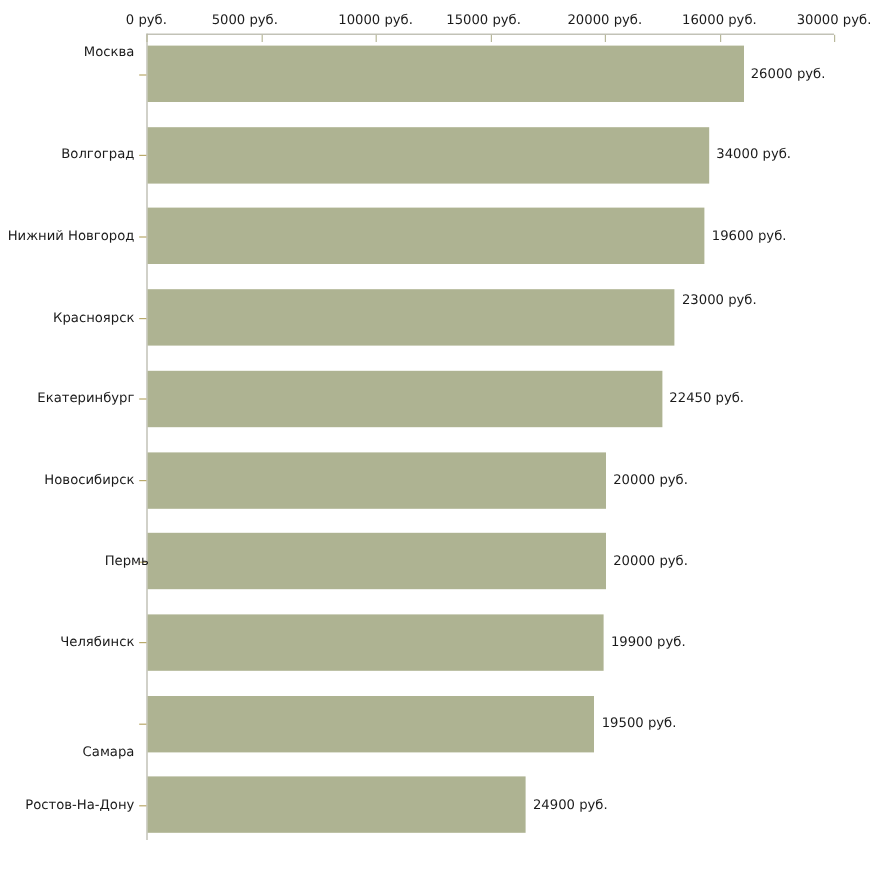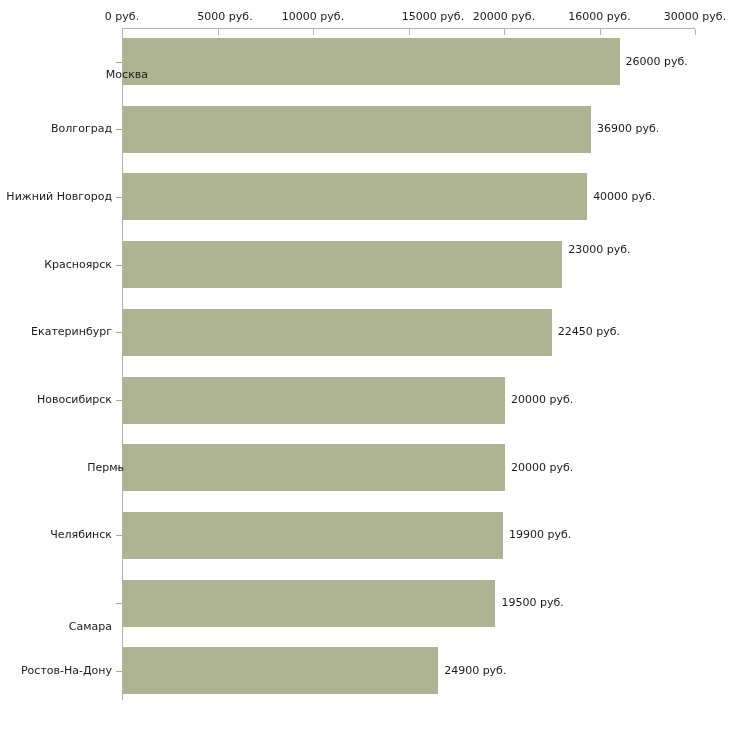--- a/index.html
+++ b/index.html
@@ -100,50 +100,50 @@
 </style>
 </head>
 <body>
 
 <div id="chart-root">
 
   <div id="x-axis-line"></div>
   <div id="y-axis-line"></div>
 <div class="x-tick-label" style="left: 122px;">0 руб.</div>
     <div class="x-tick-mark" style="left: 122px;"></div>
-    <div class="x-tick-label" style="left: 225px; text-align: right;">5000 руб.</div>
+    <div class="x-tick-label" style="left: 204px; text-align: right;">5000 руб.</div>
     <div class="x-tick-mark" style="left: 218px;"></div>
     <div class="x-tick-label" style="left: 313px;">10000 руб.</div>
     <div class="x-tick-mark" style="left: 313px;"></div>
-    <div class="x-tick-label" style="left: 433px;">15000 руб.</div>
+    <div class="x-tick-label" style="left: 403px;">15000 руб.</div>
     <div class="x-tick-mark" style="left: 409px;"></div>
     <div class="x-tick-label" style="left: 504px;">20000 руб.</div>
     <div class="x-tick-mark" style="left: 504px;"></div>
     <div class="x-tick-label" style="left: 599.5px;">16000 руб.</div>
     <div class="x-tick-mark" style="left: 600px;"></div>
     <div class="x-tick-label" style="left: 695px;">30000 руб.</div>
     <div class="x-tick-mark" style="left: 695px;"></div>
     <div class="bar" style="top: 38px; width: 496.6px; height: 47px; background: rgb(174, 179, 146);"></div>
     <div class="y-tick-mark" style="top: 62px;"></div>
-    <div class="cat-label-wrap" style="top: 68px; margin-left: 36px;">
+    <div class="cat-label-wrap" style="top: 37px;">
       <div class="cat-label">Москва</div>
     </div>
     <div class="value-label" style="left: 625.6px; top: 54.5px;">26000 руб.</div>
     <div class="bar" style="top: 105.7px; width: 467.95px; height: 47px; background: rgb(174, 179, 146);"></div>
     <div class="y-tick-mark" style="top: 129px;"></div>
     <div class="cat-label-wrap" style="top: 122.2px;">
       <div class="cat-label">Волгоград</div>
     </div>
-    <div class="value-label" style="left: 596.95px; top: 122.2px;">36900 руб.</div>
+    <div class="value-label" style="left: 596.95px; top: 122.2px;">34000 руб.</div>
     <div class="bar" style="top: 173.4px; width: 464.13px; height: 47px; background: rgb(174, 179, 146);"></div>
     <div class="y-tick-mark" style="top: 197px;"></div>
     <div class="cat-label-wrap" style="top: 189.9px;">
       <div class="cat-label">Нижний Новгород</div>
     </div>
-    <div class="value-label" style="left: 593.13px; top: 189.9px;">40000 руб.</div>
+    <div class="value-label" style="left: 593.13px; top: 189.9px;">19600 руб.</div>
     <div class="bar" style="top: 241.1px; width: 439.3px; height: 47px; background: rgb(174, 179, 146);"></div>
     <div class="y-tick-mark" style="top: 265px;"></div>
     <div class="cat-label-wrap" style="top: 257.6px;">
       <div class="cat-label">Красноярск</div>
     </div>
     <div class="value-label" style="left: 568.3px; top: 243px;">23000 руб.</div>
     <div class="bar" style="top: 308.8px; width: 428.795px; height: 47px; background: rgb(174, 179, 146);"></div>
     <div class="y-tick-mark" style="top: 332px;"></div>
     <div class="cat-label-wrap" style="top: 325.3px;">
       <div class="cat-label">Екатеринбург</div>

